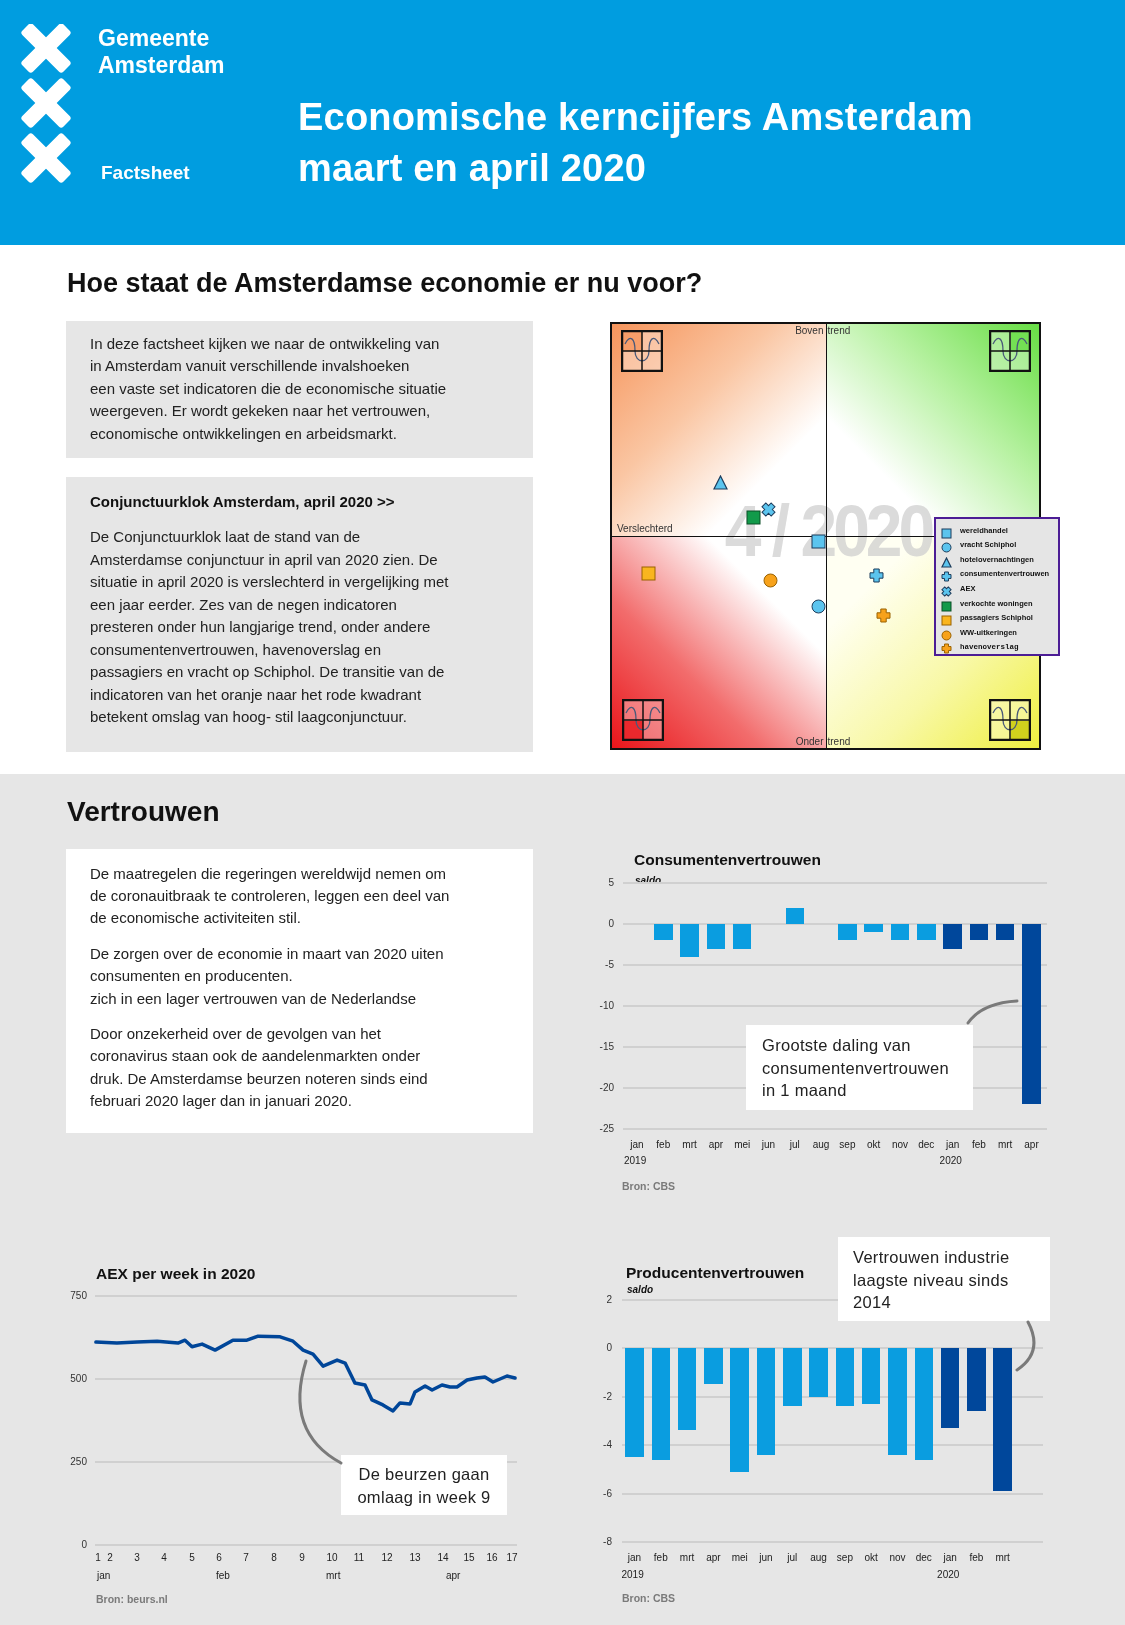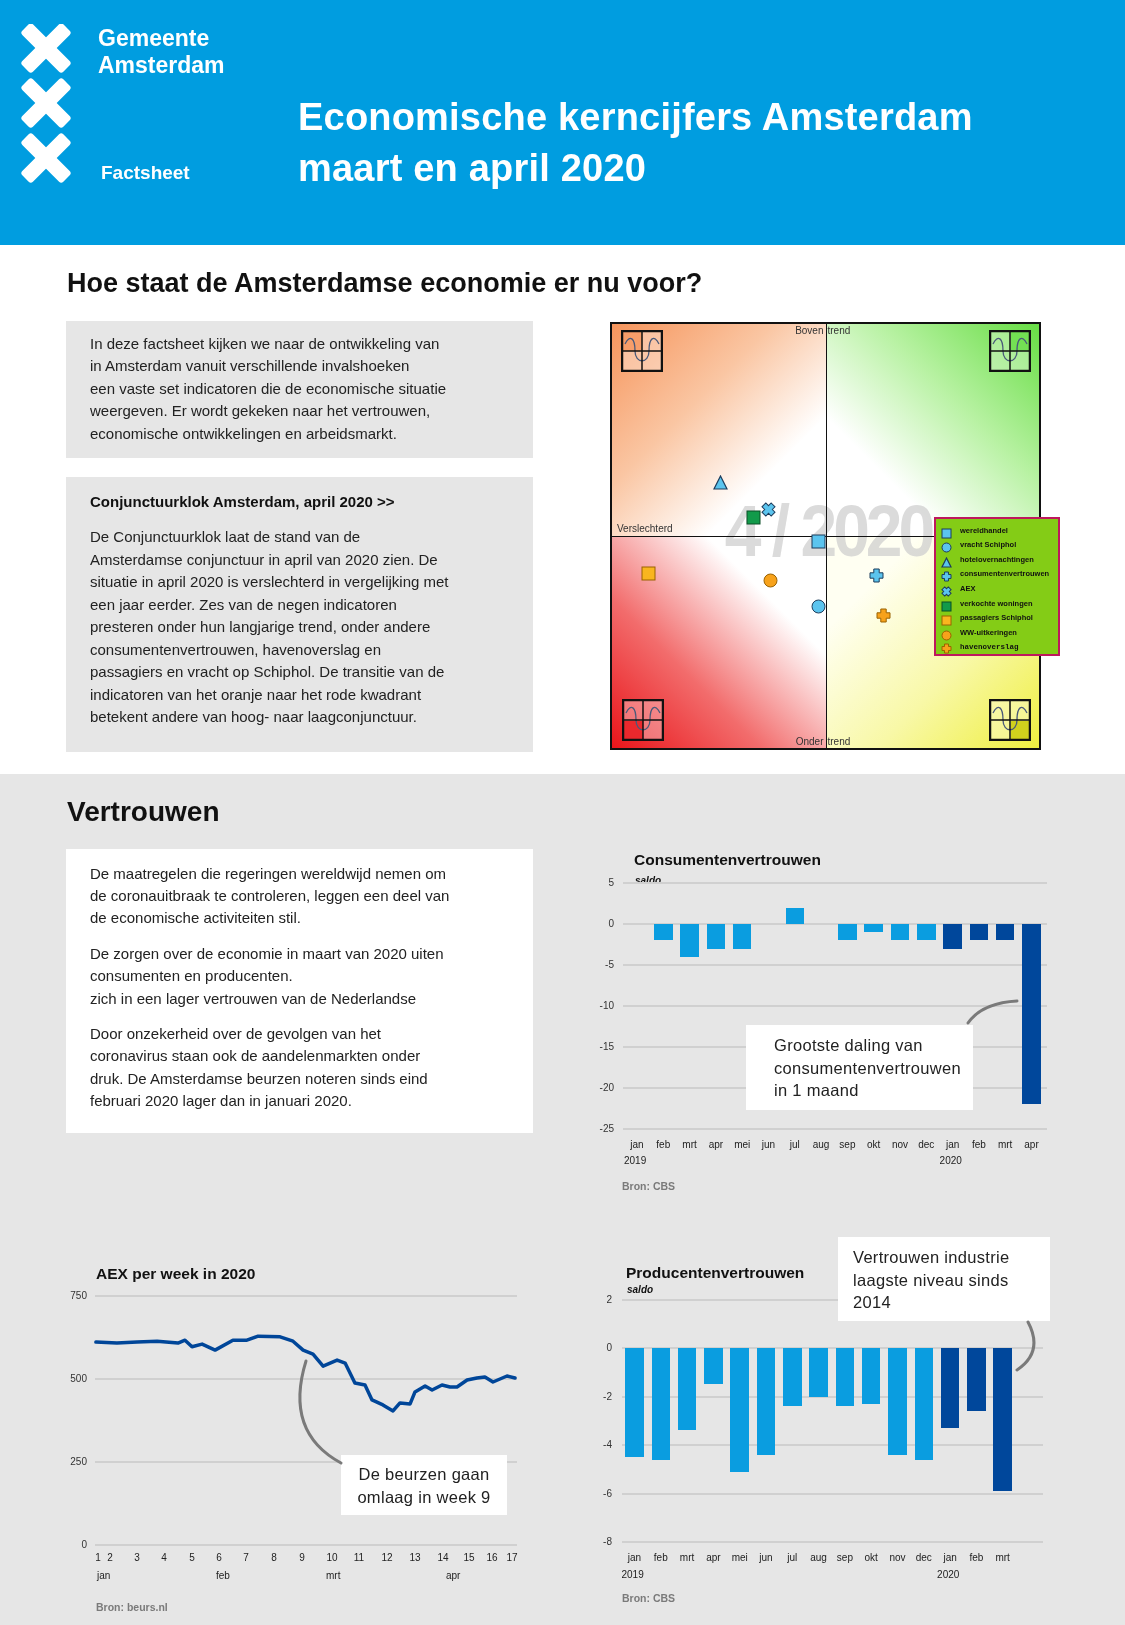--- a/index.html
+++ b/index.html
@@ -24,21 +24,21 @@
   .yrlab { position:absolute; font-size:10px; color:#222; line-height:12px; white-space:nowrap; }
   .bar { position:absolute; }
   .src { position:absolute; font-size:10.5px; font-weight:bold; color:#7a7a7a; white-space:nowrap; }
   .callout { position:absolute; background:#fff; box-sizing:border-box; }
   .cline { font-size:16.5px; line-height:22.5px; color:#222; white-space:nowrap; letter-spacing:0.3px; }
   #clock { left:610px; top:322px; width:431px; height:428px; box-sizing:border-box; border:2.5px solid #111; overflow:visible; }
   .quad { position:absolute; width:50%; height:50%; }
   .cklab { position:absolute; font-size:10px; color:#333; white-space:nowrap; line-height:12px; }
   .mini { position:absolute; width:42px; height:42px; }
   .marker { position:absolute; width:15px; height:15px; }
-  #legend { position:absolute; left:322px; top:193px; width:126px; height:139px; background:#84cc16; border:2px solid #be185d; box-sizing:border-box; }
+  #legend { position:absolute; left:322px; top:193px; width:126px; height:139px; background:#e5e5e5; border:2px solid #4c1d95; box-sizing:border-box; }
   .leg-item { position:absolute; left:5px; height:14px; display:flex; align-items:center; }
   .leg-label { font-size:7.5px; color:#111; margin-left:8px; white-space:nowrap; font-weight:bold; }
   #watermark { position:absolute; left:100px; top:172px; width:232px; text-align:center; font-weight:bold; font-size:66px; line-height:70px;
                color:#cfcfcf; opacity:0.75; letter-spacing:-4px; white-space:nowrap; transform:scaleY(1.1); }
 </style>
 </head>
 <body>
 
 <div id="header" class="abs">
   <svg class="abs" style="left:21px;top:24px;" width="50" height="170" viewBox="0 0 50 170">
@@ -78,21 +78,21 @@
   <div class="boxtitle">Conjunctuurklok Amsterdam, april  2020 &gt;&gt;</div>
   <div style="height:13px;"></div>
   <div class="line" style="line-height:22.5px;">De Conjunctuurklok laat de stand van de</div>
   <div class="line" style="line-height:22.5px;">Amsterdamse conjunctuur in april van 2020 zien. De</div>
   <div class="line" style="line-height:22.5px;">situatie in april 2020 is verslechterd in vergelijking met</div>
   <div class="line" style="line-height:22.5px;">een jaar eerder. Zes van de negen indicatoren</div>
   <div class="line" style="line-height:22.5px;">presteren onder hun langjarige trend, onder andere</div>
   <div class="line" style="line-height:22.5px;">consumentenvertrouwen, havenoverslag en</div>
   <div class="line" style="line-height:22.5px;">passagiers en vracht op Schiphol. De transitie van de</div>
   <div class="line" style="line-height:22.5px;">indicatoren van het oranje naar het rode kwadrant</div>
-  <div class="line" style="line-height:22.5px;">betekent andere van hoog- naar laagconjunctuur.</div>
+  <div class="line" style="line-height:22.5px;">betekent omslag van hoog- stil laagconjunctuur.</div>
 </div>
 
 <div id="clock" class="abs">
   <div class="quad" id="q-tl" style="left: 0px; top: 0px; background: linear-gradient(135deg, rgb(246, 149, 92) 0%, rgb(250, 198, 163) 38%, rgb(255, 255, 255) 72%);"></div>
   <div class="quad" id="q-tr" style="right: 0px; top: 0px; background: linear-gradient(225deg, rgb(103, 221, 68) 0%, rgb(185, 242, 164) 38%, rgb(255, 255, 255) 72%);"></div>
   <div class="quad" id="q-bl" style="left: 0px; bottom: 0px; background: linear-gradient(45deg, rgb(233, 21, 26) 0%, rgb(242, 108, 108) 35%, rgb(255, 255, 255) 72%);"></div>
   <div class="quad" id="q-br" style="right: 0px; bottom: 0px; background: linear-gradient(315deg, rgb(239, 239, 64) 0%, rgb(248, 248, 166) 38%, rgb(255, 255, 242) 78%);"></div>
   <div id="watermark">4 / 2020</div>
   <div class="abs" style="left:50%;top:0;width:1px;height:100%;background:#111;"></div>
   <div class="abs" style="left:0;top:50%;width:100%;height:1px;background:#111;"></div>
@@ -286,29 +286,29 @@
     <div class="xlab" style="left:357.6px;top:299px;">jan</div>
     <div class="bar" style="left:389.65000000000003px;top:84px;width:18.5px;height:16.4px;background:#00479b;"></div>
     <div class="xlab" style="left:383.90000000000003px;top:299px;">feb</div>
     <div class="bar" style="left:415.95px;top:84px;width:18.5px;height:16.4px;background:#00479b;"></div>
     <div class="xlab" style="left:410.2px;top:299px;">mrt</div>
     <div class="bar" style="left:442.25px;top:84px;width:18.5px;height:180.39999999999998px;background:#00479b;"></div>
     <div class="xlab" style="left:436.5px;top:299px;">apr</div>
     <div class="yrlab" style="left:44px;top:315px;">2019</div>
     <div class="yrlab" style="left:359.6px;top:315px;">2020</div>
   </div>
-<div class="callout" style="left:746px;top:1025px;width:227px;height:85px;padding:9px 0 0 28px;">
+<div class="callout" style="left:746px;top:1025px;width:227px;height:85px;padding:9px 0 0 16px;">
   <div class="cline">Grootste daling van</div>
   <div class="cline">consumentenvertrouwen</div>
   <div class="cline">in 1 maand</div>
 </div>
 
 <div id="chart-aex" class="abs" style="left:50px;top:1260px;width:490px;height:360px;">
   <div class="abs ctitle" style="left:46px;top:5px;">AEX per week in 2020</div>
-  <div class="src" style="left:46px;top:333px;margin-top:8px;">Bron: beurs.nl</div>
+  <div class="src" style="left:46px;top:333px;">Bron: beurs.nl</div>
 <div class="grid" style="left:45px;width:422px;top:35px;"></div>
     <div class="ylab" style="left:7px;top:30px;">750</div>
     <div class="grid" style="left:45px;width:422px;top:118px;"></div>
     <div class="ylab" style="left:7px;top:113px;">500</div>
     <div class="grid" style="left:45px;width:422px;top:201px;"></div>
     <div class="ylab" style="left:7px;top:196px;">250</div>
     <div class="grid" style="left:45px;width:422px;top:284px;"></div>
     <div class="ylab" style="left:7px;top:279px;">0</div>
     <div class="xlab" style="left:33px;top:292px;">1</div>
     <div class="xlab" style="left:45px;top:292px;">2</div>

